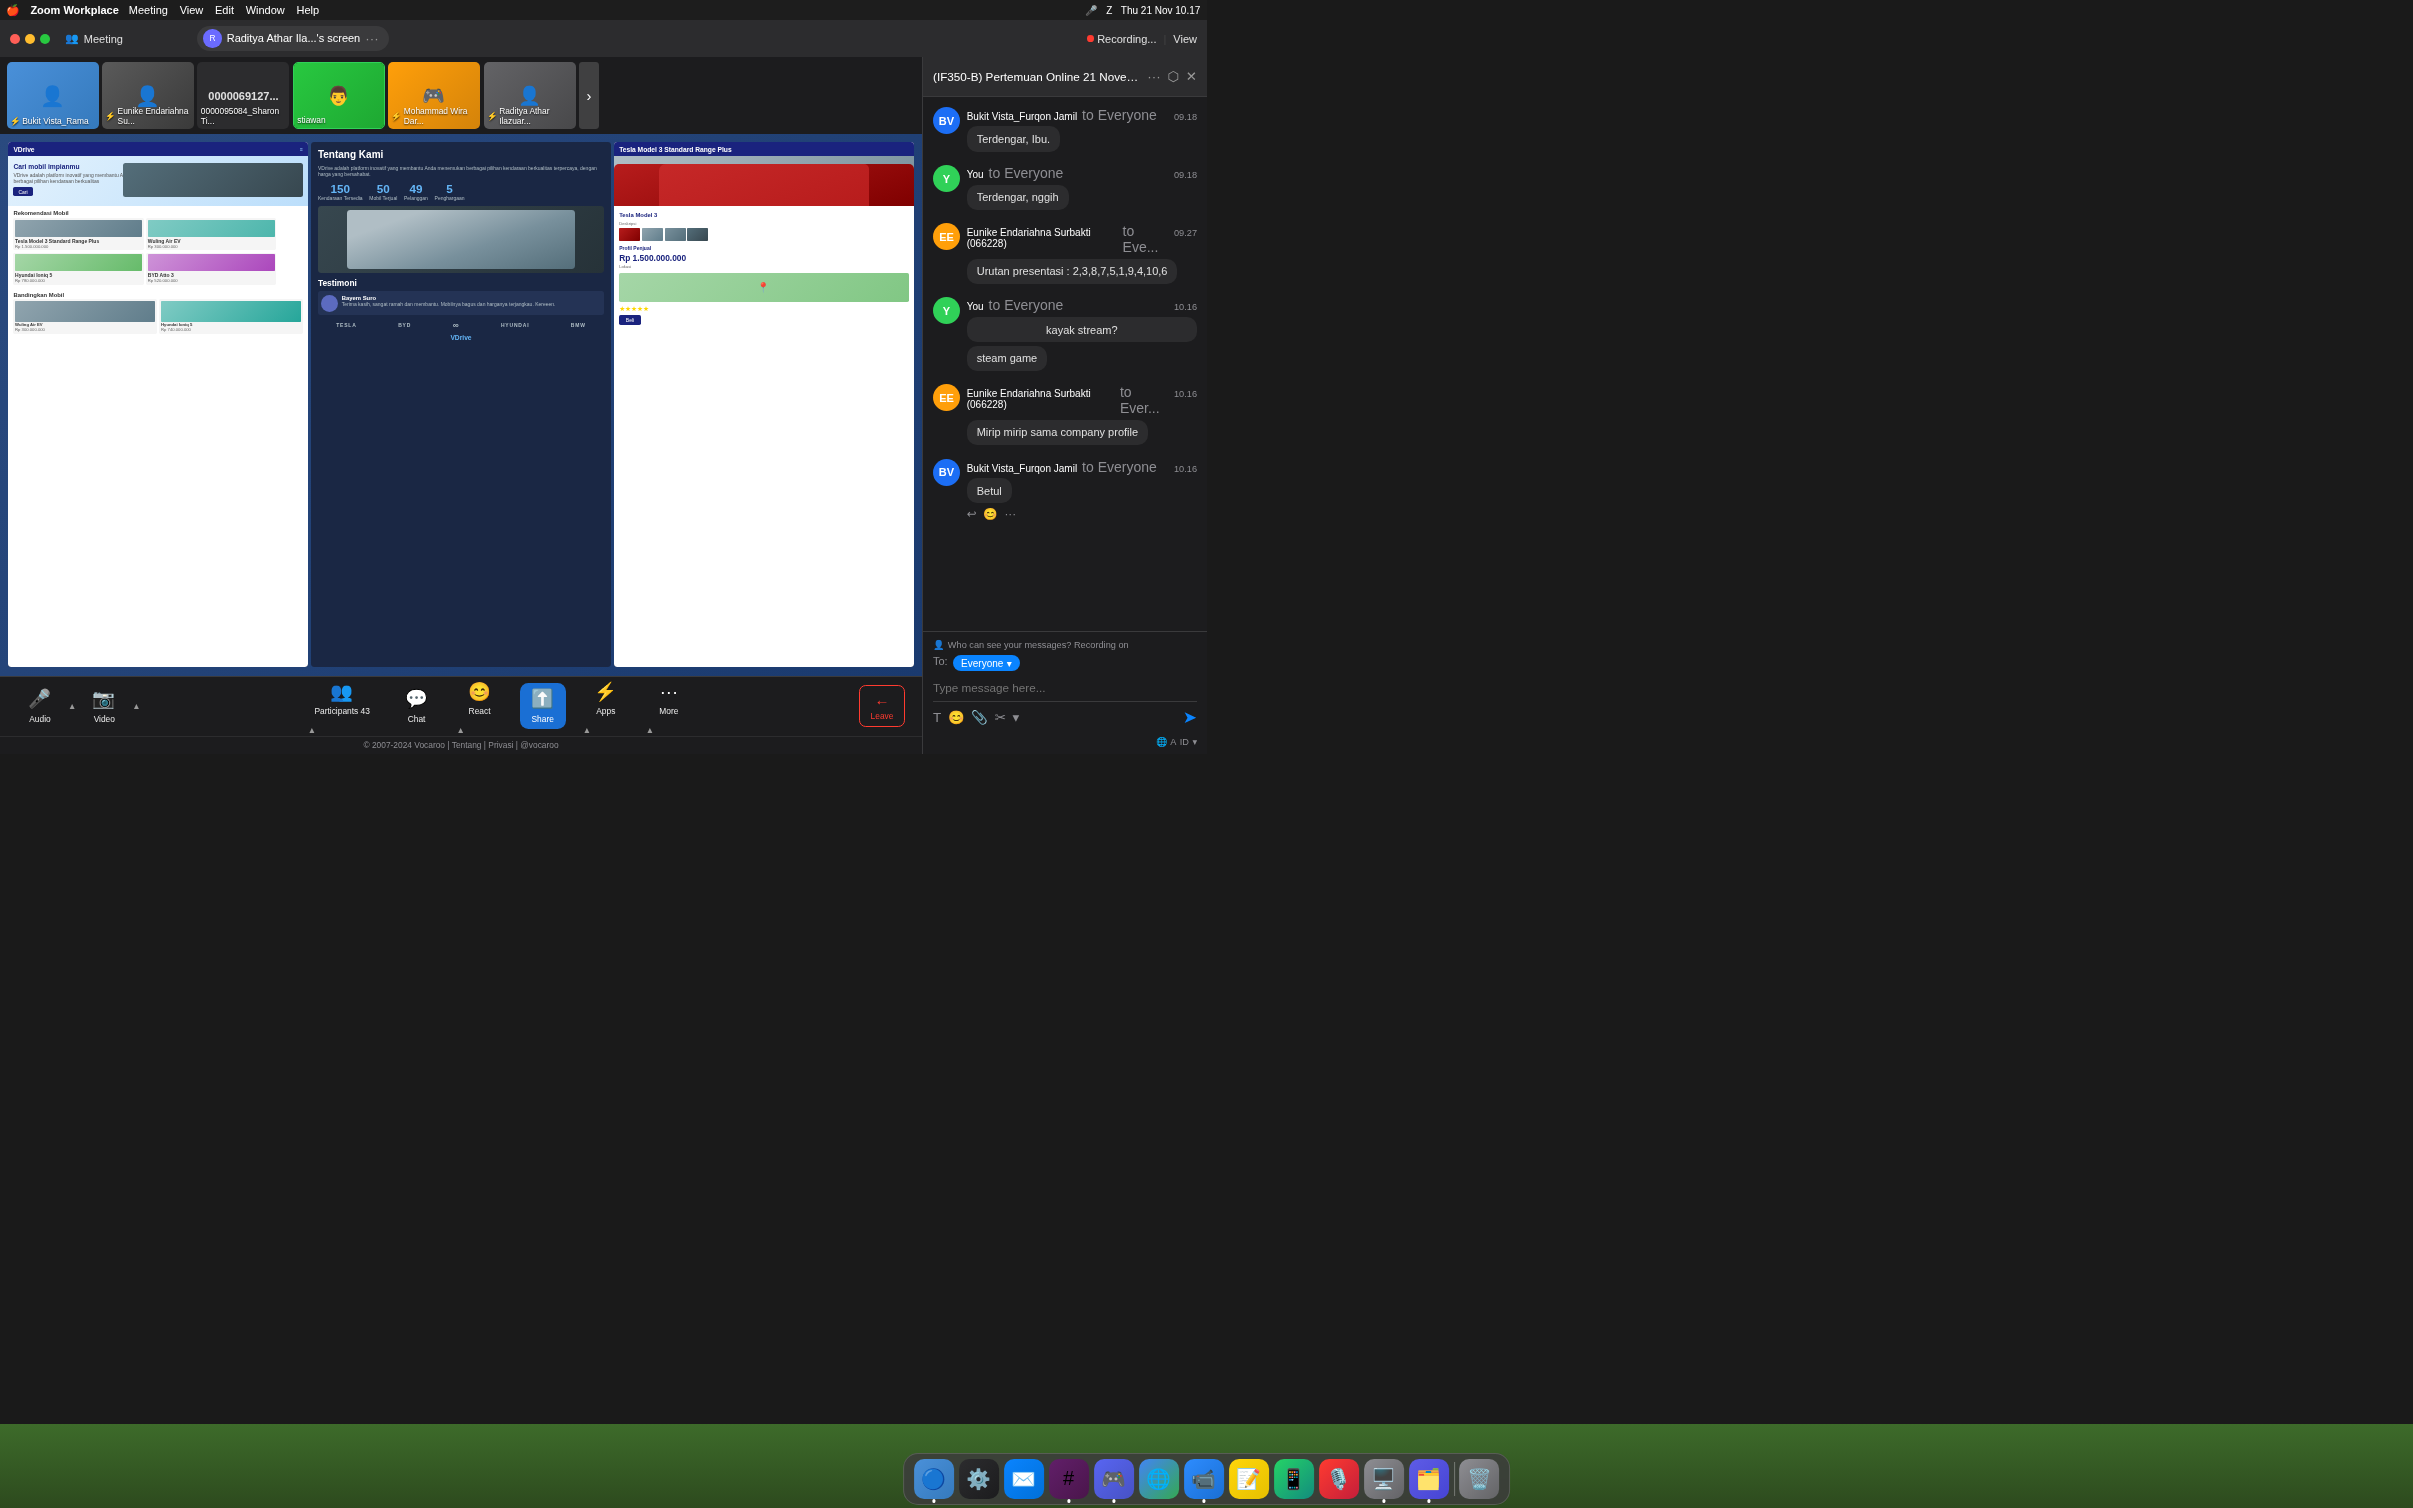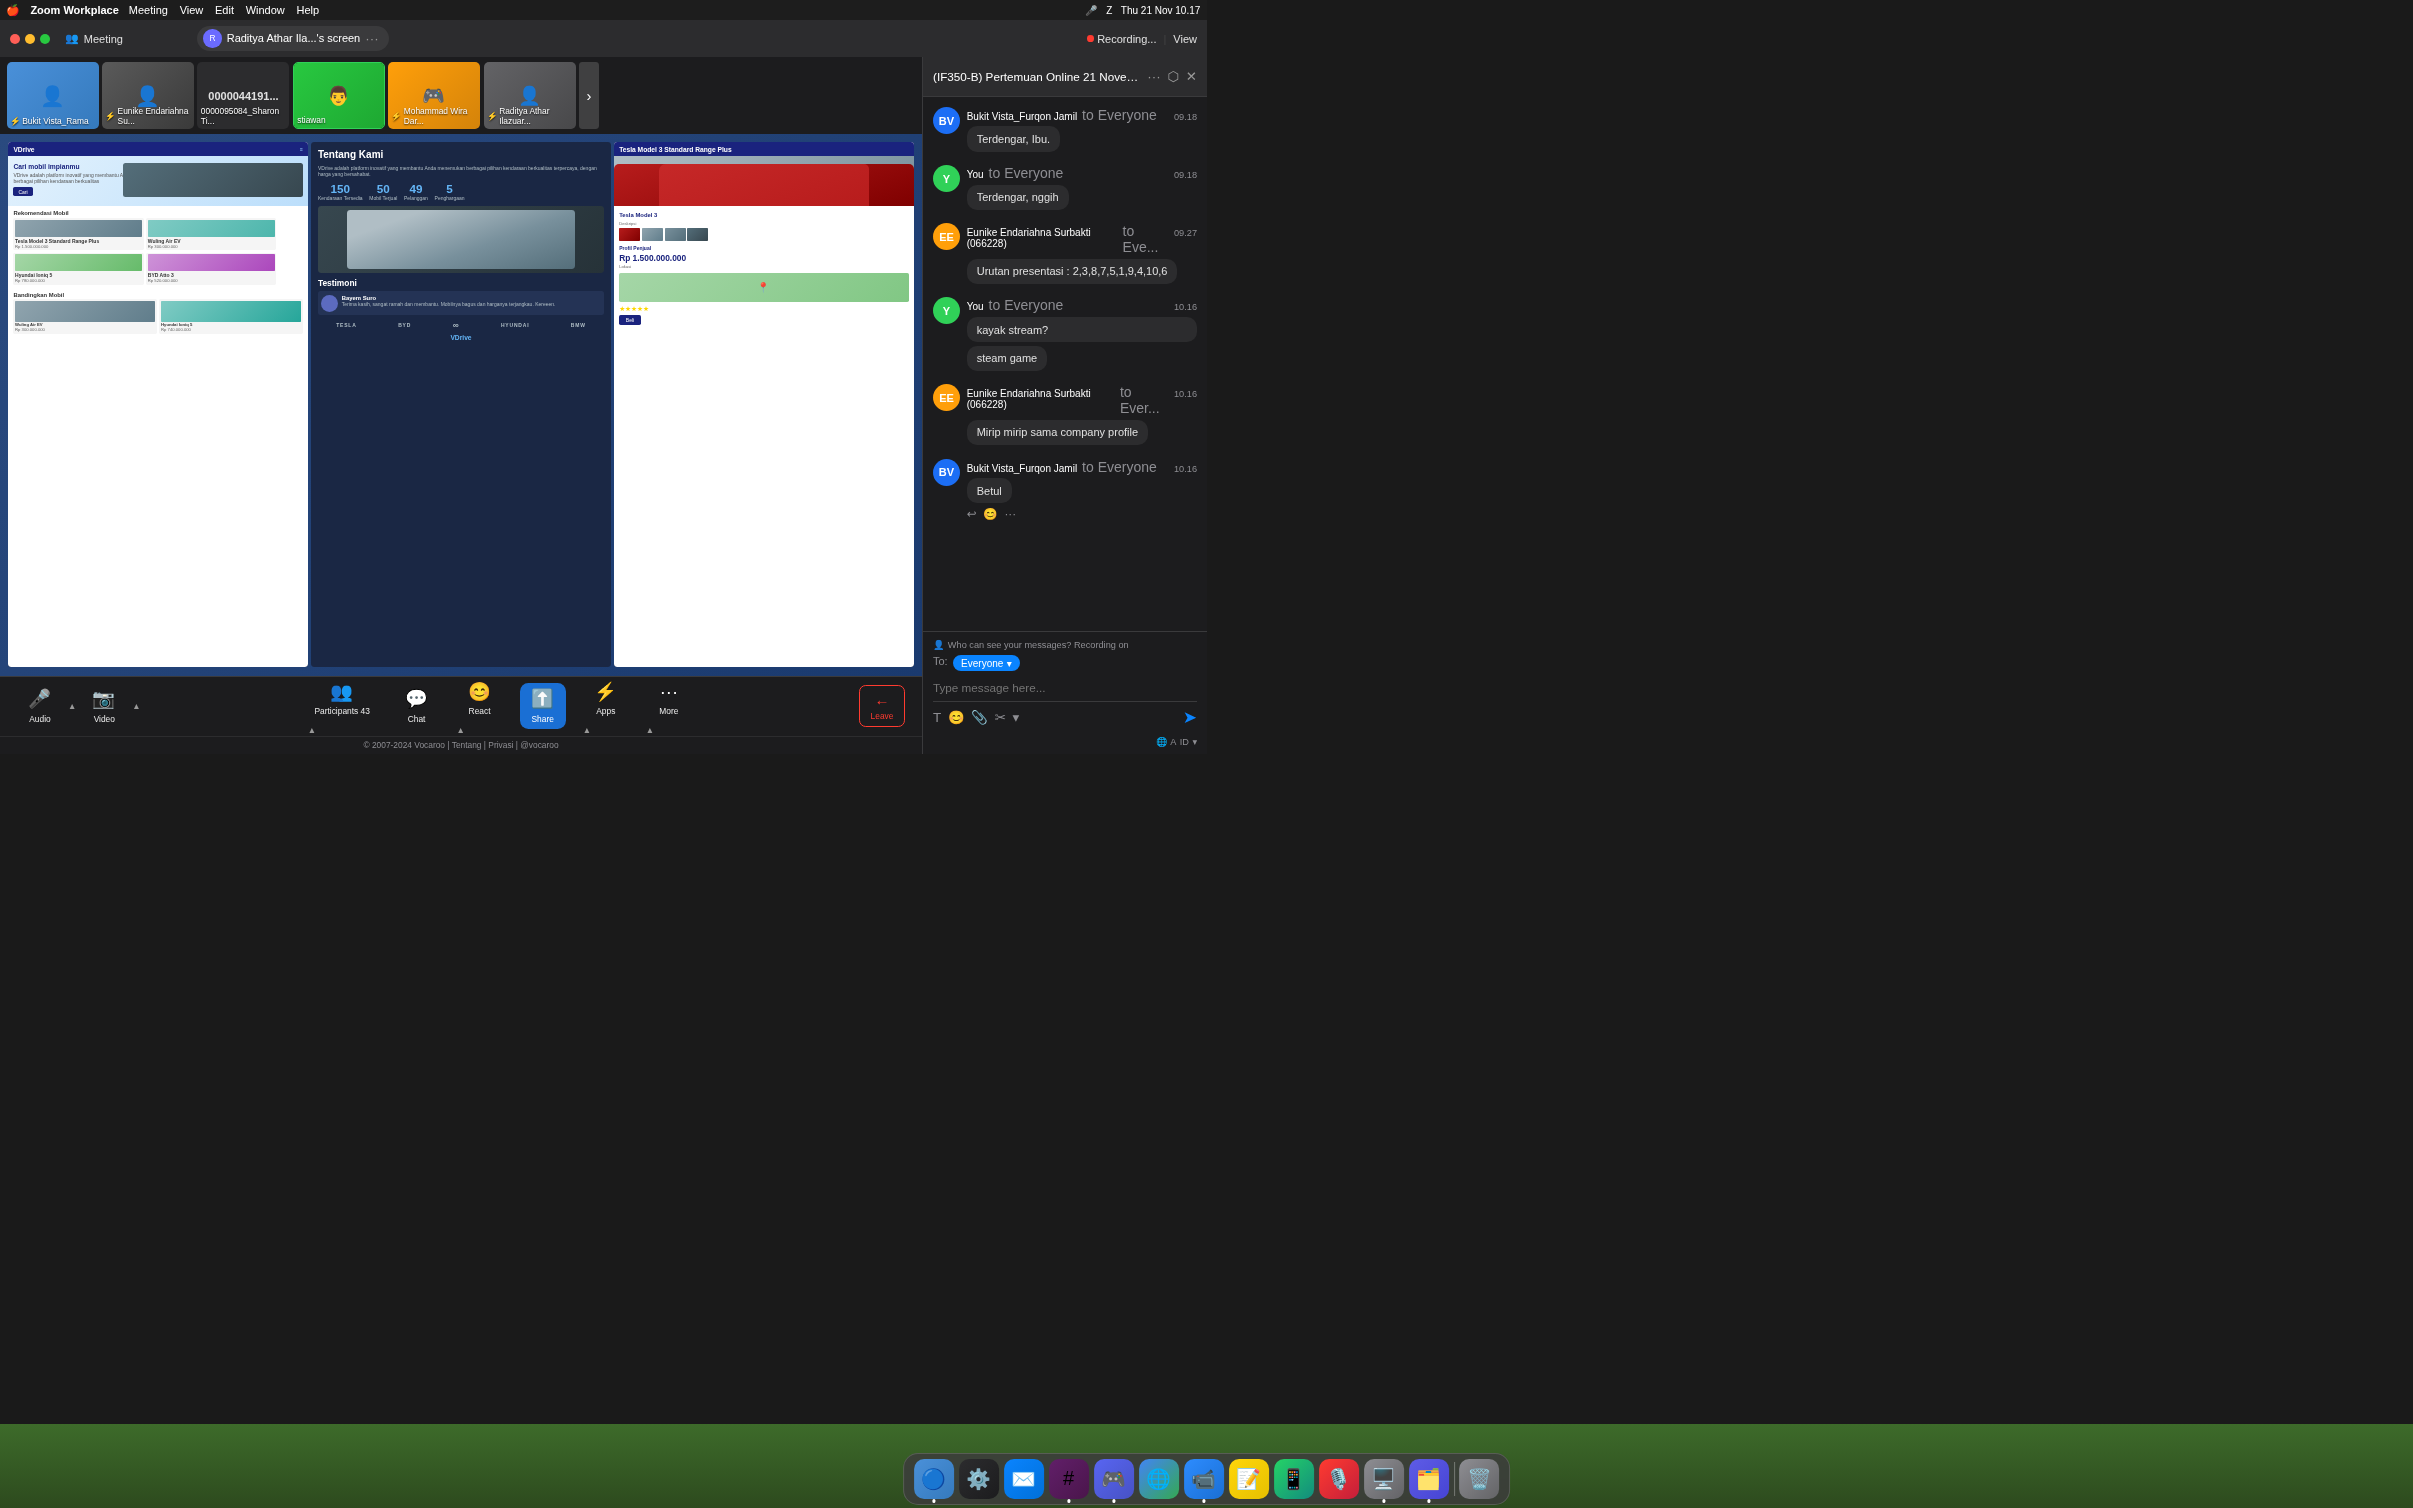--- a/index.html
+++ b/index.html
@@ -466,21 +466,21 @@
 
         <div class="participant-thumb">
           <div class="pt-face pt-face-2" style="font-size:20px;">👤</div>
           <div class="participant-thumb-label">
             <span class="mic-icon">⚡</span>
             <span>Eunike Endariahna Su...</span>
           </div>
         </div>
 
         <div class="participant-thumb">
-          <div class="pt-face pt-face-3">0000044191...</div>
+          <div class="pt-face pt-face-3">0000069127...</div>
           <div class="participant-thumb-label">
             <span>0000095084_Sharon Ti...</span>
           </div>
         </div>
 
         <div class="participant-thumb active">
           <div class="pt-face pt-face-4" style="font-size:18.4px;">👨</div>
           <div class="participant-thumb-label">
             <span>stiawan</span>
           </div>
@@ -772,21 +772,21 @@
         </div>
 
         <div class="chat-msg">
           <div class="chat-avatar av-you">Y</div>
           <div class="chat-msg-content">
             <div class="chat-msg-header">
               <span class="chat-msg-name">You</span>
               <span class="chat-msg-to">to Everyone</span>
               <span class="chat-msg-time">10.16</span>
             </div>
-            <div class="chat-bubble" style="display:block;margin-bottom:3.4px;">kayak stream?</div>
+            <div class="chat-bubble" style="display:block;margin-bottom:3.4px;text-align:center;">kayak stream?</div>
             <div class="chat-bubble">steam game</div>
           </div>
         </div>
 
         <div class="chat-msg">
           <div class="chat-avatar av-orange">EE</div>
           <div class="chat-msg-content">
             <div class="chat-msg-header">
               <span class="chat-msg-name">Eunike Endariahna Surbakti (066228)</span>
               <span class="chat-msg-to">to Ever...</span>

